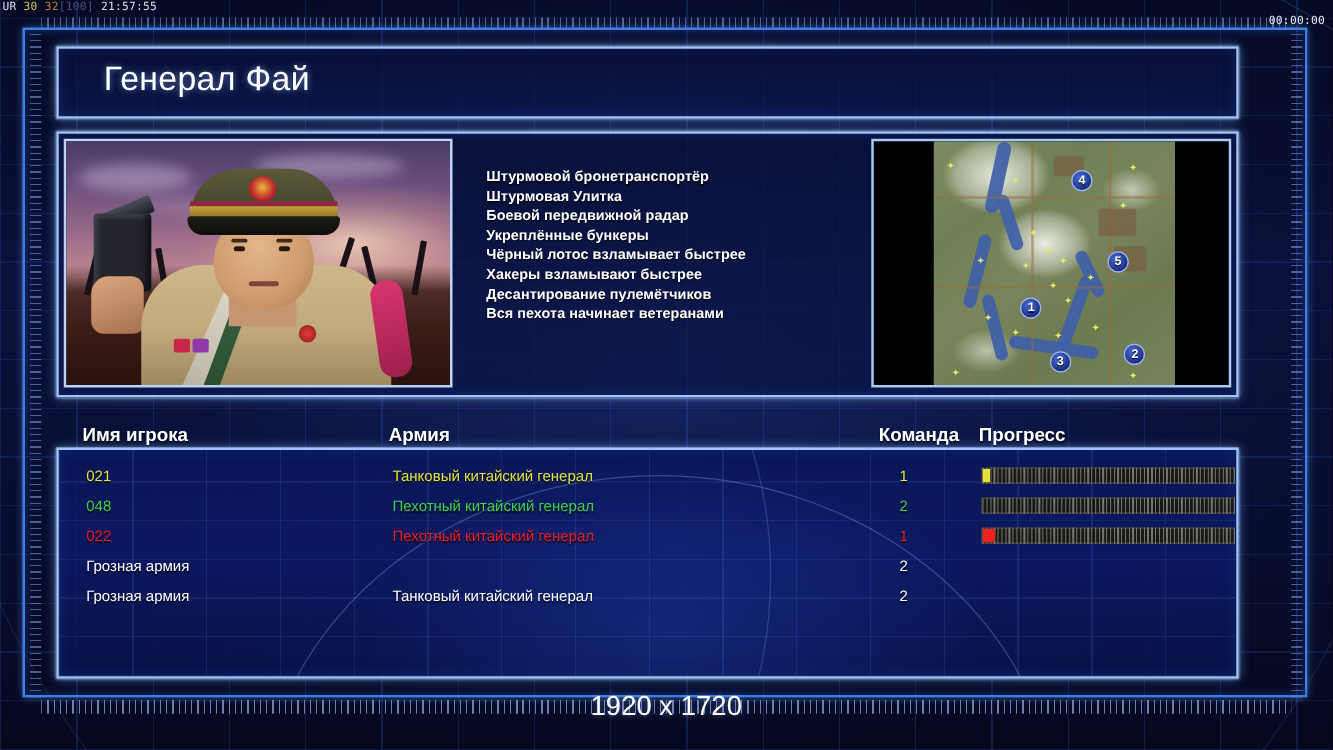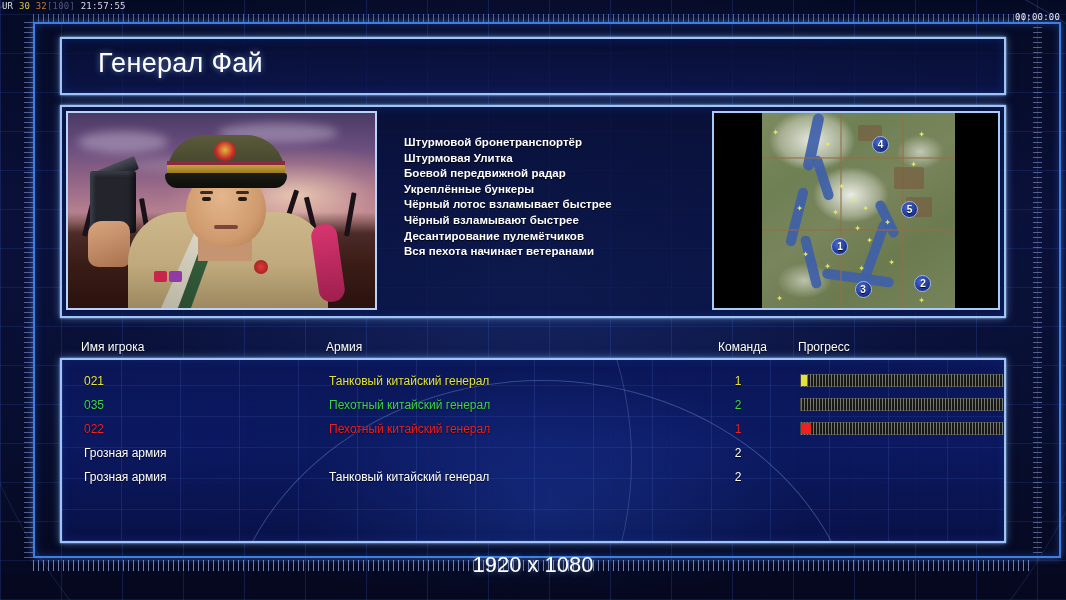--- a/index.html
+++ b/index.html
@@ -62,21 +62,21 @@
       repeating-linear-gradient(90deg, rgba(170,195,255,.75) 0 1px, transparent 1px 5px);
   }
   .ruler-v {
     position:absolute; width:9px;
     background-image:repeating-linear-gradient(0deg, rgba(150,175,235,.6) 0 1px, transparent 1px 5px);
     opacity:.85;
   }
 
   
   #frame {
-    position:absolute; left:33px; top:22px; width:1028px; height:536px;
+    position:absolute; left:18px; top:22px; width:1028px; height:536px;
     z-index:10;
   }
   #frame-border {
     position:absolute; inset:0;
     border:2px solid #3f7de0;
     box-shadow:0 0 7px rgba(90,150,255,.55), inset 0 0 9px rgba(40,90,200,.45);
   }
 
   
   .panel {
@@ -253,21 +253,21 @@
     color:#fff; font-size:10px; font-weight:bold;
     text-align:center; line-height:16px;
     text-shadow:0 1px 1px #000;
   }
 
   
   #table-head {
     position:absolute; left:40px; top:318px; width:930px; height:22px;
   }
   #table-head span {
-    position:absolute; font-size:12px; font-weight:normal; color:#fff;
+    position:absolute; font-size:15px; font-weight:bold; color:#fff;
     text-shadow:0 1px 1px rgba(0,0,0,.85);
   }
   #th-name { left:8px; }
   #th-army { left:253px; }
   #th-team { left:645px; }
   #th-prog { left:725px; }
 
   #table-panel {
     left:27px; top:336px; width:946px; height:185px;
     background:
@@ -386,21 +386,21 @@
       <div class="p-capbrim"></div>
       <div class="p-capemb"></div>
     </div>
 
     <div id="abilities">
       <div>Штурмовой бронетранспортёр</div>
       <div>Штурмовая Улитка</div>
       <div>Боевой передвижной радар</div>
       <div>Укреплённые бункеры</div>
       <div>Чёрный лотос взламывает быстрее</div>
-      <div>Чёрный взламывают быстрее</div>
+      <div>Хакеры взламывают быстрее</div>
       <div>Десантирование пулемётчиков</div>
       <div>Вся пехота начинает ветеранами</div>
     </div>
 
     <div id="map-wrap">
       <div id="map-img">
         <div class="riv" style="left:46px;top:0;width:11px;height:58px;transform:rotate(12deg);"></div>
         <div class="riv" style="left:56px;top:42px;width:10px;height:46px;transform:rotate(-18deg);"></div>
         <div class="riv" style="left:30px;top:74px;width:10px;height:60px;transform:rotate(14deg);"></div>
         <div class="riv" style="left:44px;top:122px;width:10px;height:54px;transform:rotate(-14deg);"></div>
@@ -458,21 +458,21 @@
     <div id="rows">
         <div class="row" style="top: 9px;">
           <span class="cell c-name" style="color: rgb(227, 227, 60);">021</span>
           <span class="cell c-army" style="color: rgb(227, 227, 60);">Танковый китайский генерал</span>
           <span class="cell c-team" style="color: rgb(227, 227, 60);">1</span>
           <div class="bar">
             <div class="bar-fill" style="width: 3%; background: rgb(227, 227, 60);"></div>
           </div>
         </div>
         <div class="row" style="top: 33px;">
-          <span class="cell c-name" style="color: rgb(63, 212, 74);">035</span>
+          <span class="cell c-name" style="color: rgb(63, 212, 74);">048</span>
           <span class="cell c-army" style="color: rgb(63, 212, 74);">Пехотный китайский генерал</span>
           <span class="cell c-team" style="color: rgb(63, 212, 74);">2</span>
           <div class="bar">
             <div class="bar-fill" style="width: 0%; background: rgb(63, 212, 74);"></div>
           </div>
         </div>
         <div class="row" style="top: 57px;">
           <span class="cell c-name" style="color: rgb(239, 32, 32);">022</span>
           <span class="cell c-army" style="color: rgb(239, 32, 32);">Пехотный китайский генерал</span>
           <span class="cell c-team" style="color: rgb(239, 32, 32);">1</span>
@@ -486,13 +486,13 @@
         </div>
         <div class="row" style="top: 105px;">
           <span class="cell c-name" style="color: rgb(255, 255, 255);">Грозная армия</span>
           <span class="cell c-army" style="color: rgb(255, 255, 255);">Танковый китайский генерал</span>
           <span class="cell c-team" style="color: rgb(255, 255, 255);">2</span>
         </div>
       </div>
   </div>
 </div>
 
-<div id="res-text">1920 x 1080</div>
+<div id="res-text">1920 x 1720</div>
 
 </body></html>

